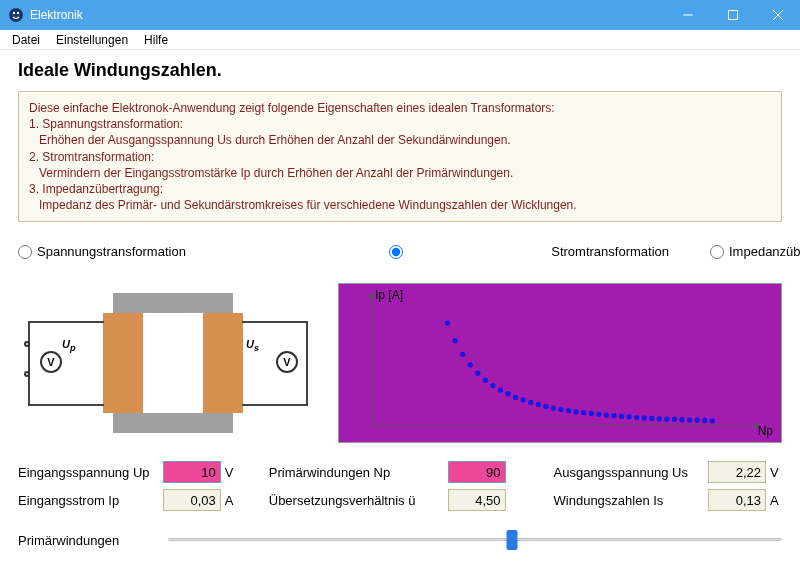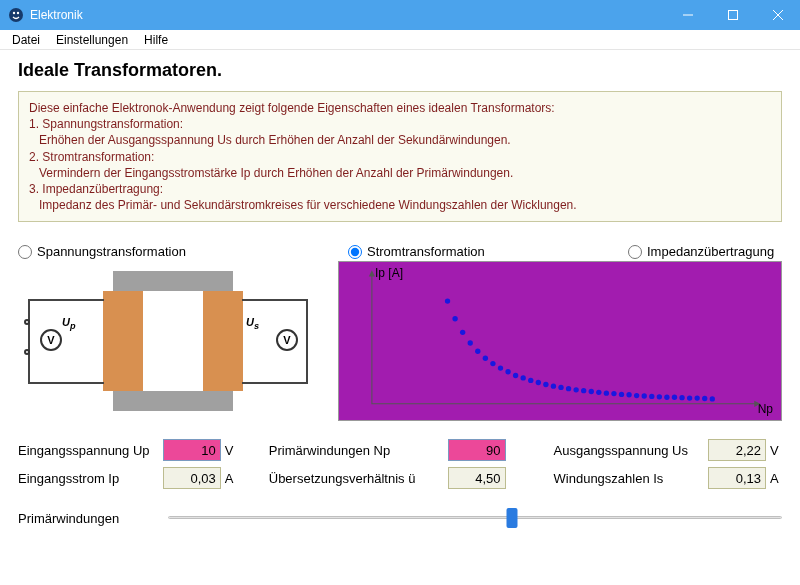--- a/index.html
+++ b/index.html
@@ -7,24 +7,24 @@
   .titlebar { background: #4ba3ec; color: #fff; height: 30px; display: flex; align-items: center; padding: 0 0 0 8px; }
   .titlebar .icon { width: 16px; height: 16px; margin-right: 6px; display: inline-flex; align-items: center; justify-content: center; }
   .titlebar .title { flex: 1; font-size: 12px; }
   .titlebar .winbtns { display: flex; }
   .winbtn { width: 45px; height: 30px; display: flex; align-items: center; justify-content: center; color: #fff; }
   .menubar { background: #fff; border-bottom: 1px solid #e5e5e5; height: 20px; display: flex; align-items: center; padding: 0 4px; font-size: 12px; }
   .menuitem { padding: 2px 8px; cursor: default; }
   .content { padding: 10px 18px 8px 18px; }
   h1 { font-size: 18px; font-weight: bold; margin-bottom: 10px; }
   .infobox { background: #fafaf0; border: 1px solid #c8c8a0; padding: 8px 10px; font-family: Liberation Sans, sans-serif; font-size: 12px; line-height: 1.35; white-space: pre-wrap; color: #7f1d1d; }
-  .radios { display: flex; margin: 22px 0 2px 0; }
+  .radios { display: flex; margin: 22px 0 24px 0; gap: 41px; }
   .radio-opt { display: flex; align-items: center; gap: 5px; font-size: 13px; }
   .radio-opt:nth-child(1){ flex: 0 0 330px; }
-  .radio-opt:nth-child(2){ flex: 0 0 280px; }
+  .radio-opt:nth-child(2){ flex: 0 0 280px; justify-content: space-between; }
   .radio-opt input { width: 14px; height: 14px; }
   .midrow { display: flex; gap: 20px; margin-bottom: 18px; }
   .diagram { width: 300px; height: 160px; background: #fff; position: relative; }
   .chartbox { flex: 1; border: 1px solid #999; position: relative; background: #a21caf; height: 160px; }
   .chart-ylabel { position: absolute; top: 4px; left: 36px; font-size: 12px; }
   .chart-xlabel { position: absolute; bottom: 4px; right: 8px; font-size: 12px; }
   .chart-svg { position: absolute; inset: 0; }
   .fields { display: flex; gap: 32px; font-size: 13px; }
   .fcol { display: flex; flex-direction: column; gap: 6px; }
   .fcol.c1 { width: 225px; }
@@ -82,21 +82,21 @@
   </div>
 </div>
 
 <div class="menubar">
   <div class="menuitem">Datei</div>
   <div class="menuitem">Einstellungen</div>
   <div class="menuitem">Hilfe</div>
 </div>
 
 <div class="content">
-  <h1>Ideale Transformatoren.</h1>
+  <h1>Ideale Windungszahlen.</h1>
 
   <div class="infobox">Diese einfache Elektronok-Anwendung zeigt folgende Eigenschaften eines idealen Transformators:
 1. Spannungstransformation:
    Erhöhen der Ausgangsspannung Us durch Erhöhen der Anzahl der Sekundärwindungen.
 2. Stromtransformation:
    Vermindern der Eingangsstromstärke Ip durch Erhöhen der Anzahl der Primärwindungen.
 3. Impedanzübertragung:
    Impedanz des Primär- und Sekundärstromkreises für verschiedene Windungszahlen der Wicklungen.</div>
 
   <div class="radios">

